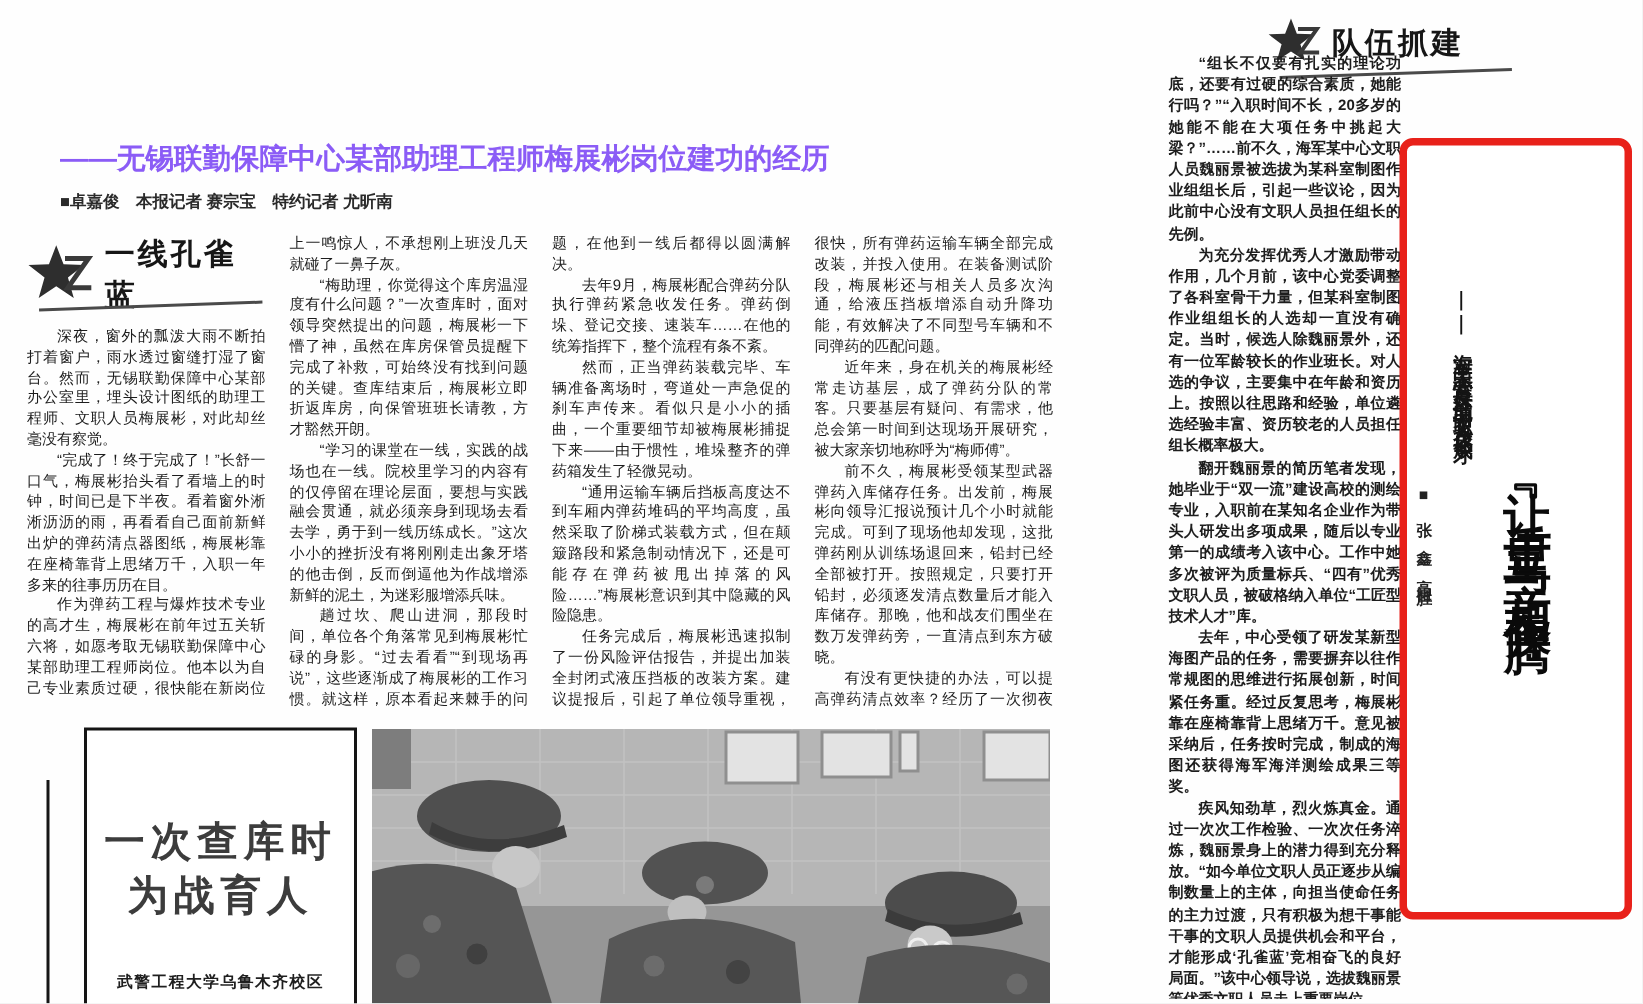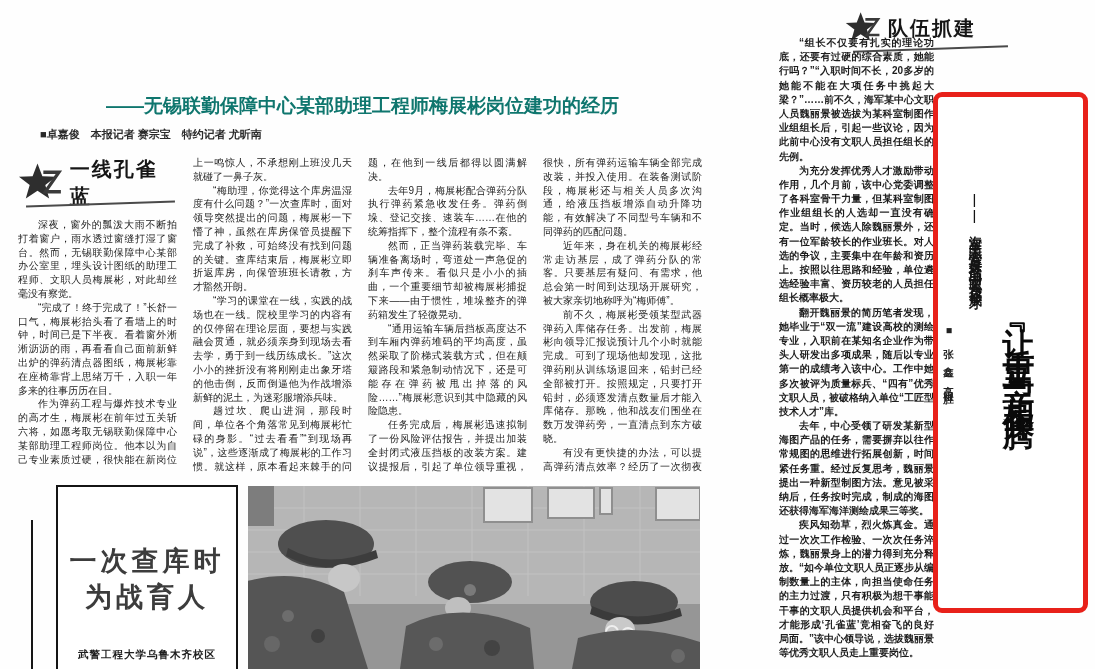--- a/index.html
+++ b/index.html
@@ -9,21 +9,21 @@
     font-family:"Liberation Sans",sans-serif;color:#1c1c1c;
   }
   
   .headline{
     position:absolute;left:40px;top:16px;width:645px;
     font-size:54px;font-weight:900;letter-spacing:20px;
     text-align:center;color:#0a0a0a;line-height:1.1;white-space:nowrap;
   }
   .m-subtitle{
     position:absolute;left:40px;top:93px;width:645px;
-    font-size:19px;font-weight:800;text-align:center;color:#0f766e;
+    font-size:19px;font-weight:800;text-align:left;color:#8b5cf6;
   }
   .m-byline{
     position:absolute;left:40px;top:127px;width:645px;
     font-size:11px;font-weight:700;text-align:left;color:#2a2a2a;
   }
   
   .sec-badge{
     display:flex;align-items:center;gap:7px;
     position:relative;height:50px;margin:2px 0 10px 0;break-inside:avoid;
   }
@@ -179,21 +179,21 @@
       <polygon points="20,1 25,14 39,14.5 28,23 32,37 20,29 8,37 12,23 1,14.5 15,14" fill="#2e2e2e"></polygon>
       <path d="M26 10 L42 10 L28 30 L44 30" stroke="#3a3a3a" stroke-width="3.4" fill="none"></path>
     </svg>
     <span class="sec-label">队伍抓建</span>
   </div>
 
   <div class="right-col">
     <p class="p">“组长不仅要有扎实的理论功底，还要有过硬的综合素质，她能行吗？”“入职时间不长，20多岁的她能不能在大项任务中挑起大梁？”……前不久，海军某中心文职人员魏丽景被选拔为某科室制图作业组组长后，引起一些议论，因为此前中心没有文职人员担任组长的先例。</p>
     <p class="p">为充分发挥优秀人才激励带动作用，几个月前，该中心党委调整了各科室骨干力量，但某科室制图作业组组长的人选却一直没有确定。当时，候选人除魏丽景外，还有一位军龄较长的作业班长。对人选的争议，主要集中在年龄和资历上。按照以往思路和经验，单位遴选经验丰富、资历较老的人员担任组长概率极大。</p>
     <p class="p">翻开魏丽景的简历笔者发现，她毕业于“双一流”建设高校的测绘专业，入职前在某知名企业作为带头人研发出多项成果，随后以专业第一的成绩考入该中心。工作中她多次被评为质量标兵、“四有”优秀文职人员，被破格纳入单位“工匠型技术人才”库。</p>
-    <p class="p">去年，中心受领了研发某新型海图产品的任务，需要摒弃以往作常规图的思维进行拓展创新，时间紧任务重。经过反复思考，魏丽景提出一种新型制图方法。意见被采纳后，任务按时完成，制成的海图还获得海军海洋测绘成果三等奖。</p>
+    <p class="p">去年，中心受领了研发某新型海图产品的任务，需要摒弃以往作常规图的思维进行拓展创新，时间紧任务重。经过反复思考，梅展彬靠在座椅靠背上思绪万千。意见被采纳后，任务按时完成，制成的海图还获得海军海洋测绘成果三等奖。</p>
     <p class="p">疾风知劲草，烈火炼真金。通过一次次工作检验、一次次任务淬炼，魏丽景身上的潜力得到充分释放。“如今单位文职人员正逐步从编制数量上的主体，向担当使命任务的主力过渡，只有积极为想干事能干事的文职人员提供机会和平台，才能形成‘孔雀蓝’竞相奋飞的良好局面。”该中心领导说，选拔魏丽景等优秀文职人员走上重要岗位。</p>
   </div>
 
   <div class="red-box">
     <div class="vbox">
       <h2 class="v-title">让『千里马』竞相奔腾</h2>
       <div class="v-subtitle">——海军某中心营造良好环境助力文职人员成长成才</div>
       <div class="v-byline">■张　鑫　高祖胜</div>
     </div>
   </div>

